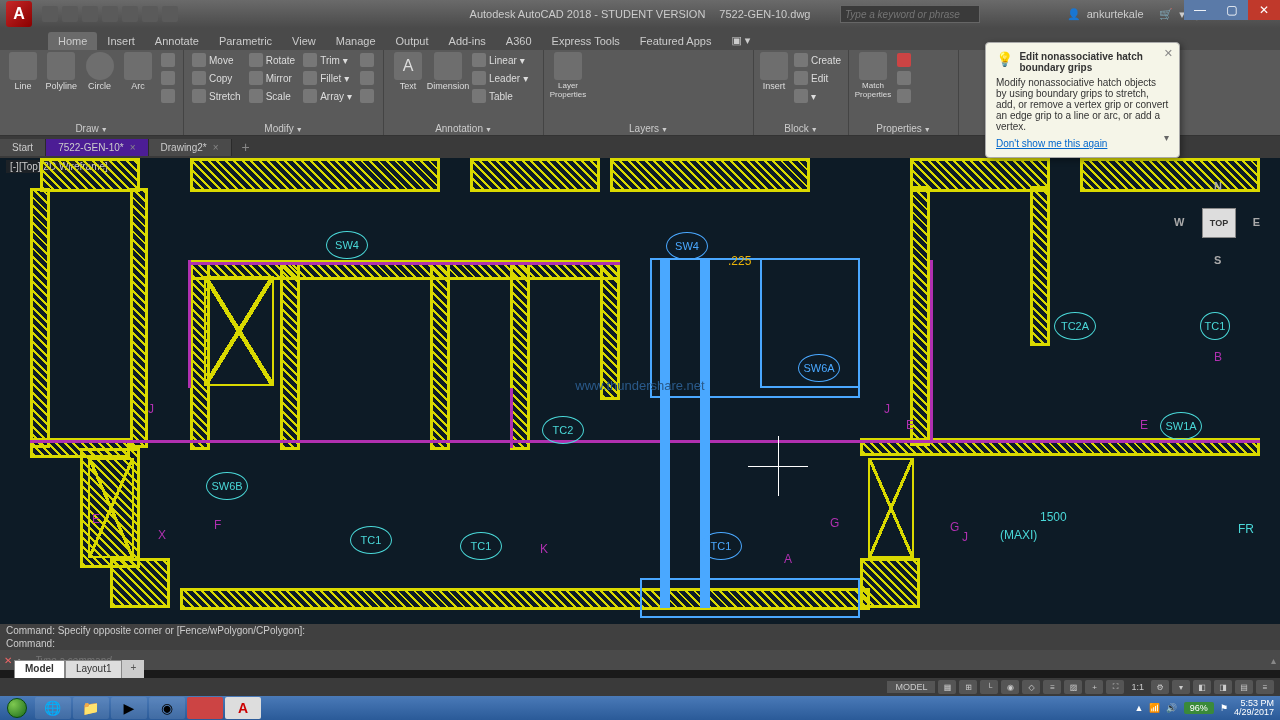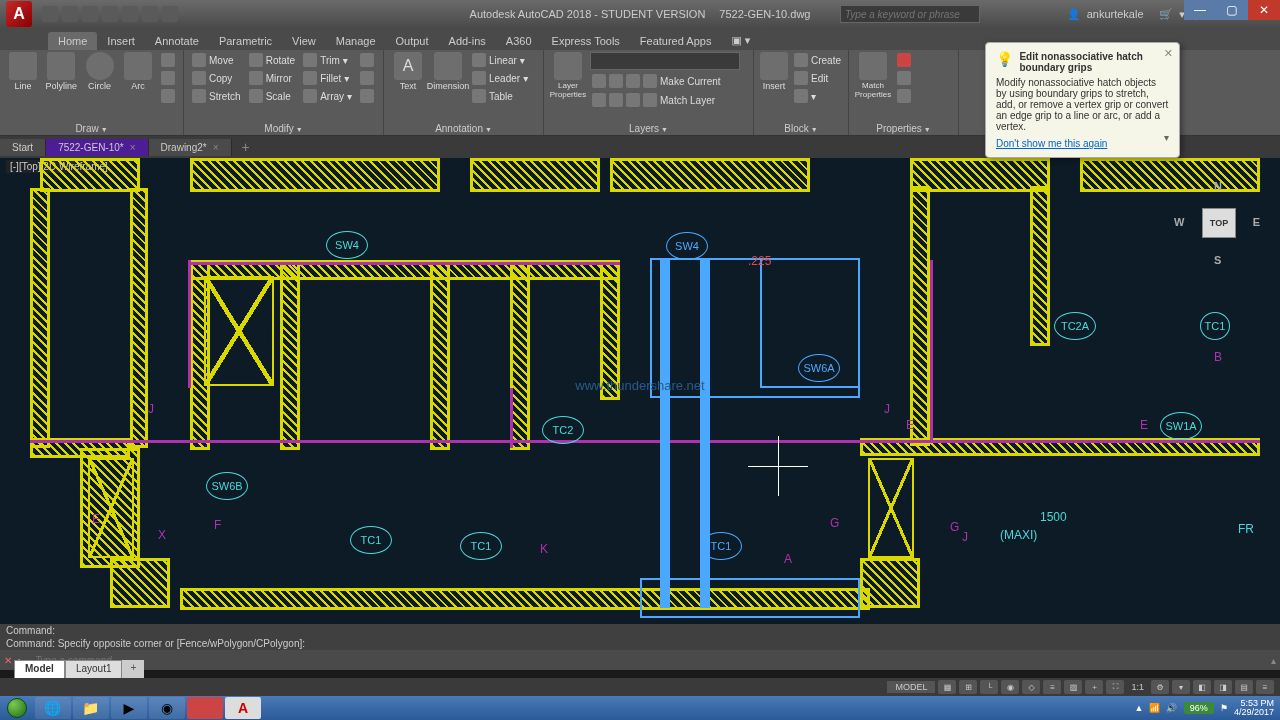--- a/index.html
+++ b/index.html
@@ -261,37 +261,20 @@
       </div>
     </div>
     <div class="panel-label">Annotation</div>
   </div>
   <div class="panel" style="width:210px">
     <div class="panel-body">
       <div class="big-btn">
           <div class="ico"></div>
           <span style="font-size:8px">Layer Properties</span>
         </div>
-      <div class="col" style="gap:3px">
-        <div class="layer-dd"></div>
-        <div class="row-btn">
-            <div class="ico"></div>
-            <div class="ico"></div>
-            <div class="ico"></div>
-            <div class="ico"></div>
-            <span>Make Current</span>
-          </div>
-        <div class="row-btn">
-            <div class="ico"></div>
-            <div class="ico"></div>
-            <div class="ico"></div>
-            <div class="ico"></div>
-            <span>Match Layer</span>
-          </div>
-      </div>
     </div>
     <div class="panel-label">Layers</div>
   </div>
   <div class="panel" style="width:95px">
     <div class="panel-body">
       <div class="big-btn">
           <div class="ico"></div>
           <span>Insert</span>
         </div>
       <div class="col">
@@ -396,21 +379,21 @@
     <div class="circ-lbl cyan" style="top:258px;left:542px">TC2</div>
     <div class="circ-lbl cyan" style="top:368px;left:350px">TC1</div>
     <div class="circ-lbl cyan" style="top:374px;left:460px">TC1</div>
     <div class="circ-lbl blue" style="top:374px;left:700px">TC1</div>
     <div class="circ-lbl blue" style="top:196px;left:798px">SW6A</div>
     <div class="circ-lbl cyan" style="top:314px;left:206px">SW6B</div>
     <div class="circ-lbl cyan" style="top:154px;left:1054px">TC2A</div>
     <div class="circ-lbl cyan" style="top:254px;left:1160px">SW1A</div>
     <div class="circ-lbl cyan" style="top:154px;left:1200px;width:30px">TC1</div>
 
-    <div class="dim-txt" style="top:96px;left:748px;color:#ef4444">.225</div>
+    <div class="dim-txt" style="top:96px;left:728px;color:#eab308">.225</div>
     <div class="dim-txt" style="top:352px;left:1040px">1500</div>
     <div class="dim-txt" style="top:370px;left:1000px">(MAXI)</div>
     <div class="dim-txt" style="top:364px;left:1238px">FR</div>
 
     <div class="annote" style="top:354px;left:92px">E</div>
     <div class="annote" style="top:360px;left:214px">F</div>
     <div class="annote" style="top:244px;left:148px">J</div>
     <div class="annote" style="top:370px;left:158px">X</div>
     <div class="annote" style="top:358px;left:830px">G</div>
     <div class="annote" style="top:394px;left:784px">A</div>
@@ -440,22 +423,22 @@
   <span class="close-x">✕</span>
   <div class="ttl">
       <span class="bulb">💡</span>
       <span>Edit nonassociative hatch boundary grips</span>
     </div>
   <div>Modify nonassociative hatch objects by using boundary grips to stretch, add, or remove a vertex grip or convert an edge grip to a line or arc, or add a vertex.</div>
   <a class="link">Don't show me this again</a><span class="chev">▾</span>
 </div>
 
 <div class="cmdarea">
+  <div class="hist">Command: Specify opposite corner or [Fence/wPolygon/CPolygon]:</div>
   <div class="hist">Command:</div>
-  <div class="hist">Command: Specify opposite corner or [Fence/wPolygon/CPolygon]:</div>
   <div class="prompt">
     <span class="x">✕</span>
     <span>▸_</span>
     <input placeholder="Type a command" style="">
     <span style="color:#888">▴</span>
   </div>
 </div>
 
 <div class="layout-tabs">
   <div class="ltab active">Model</div>

